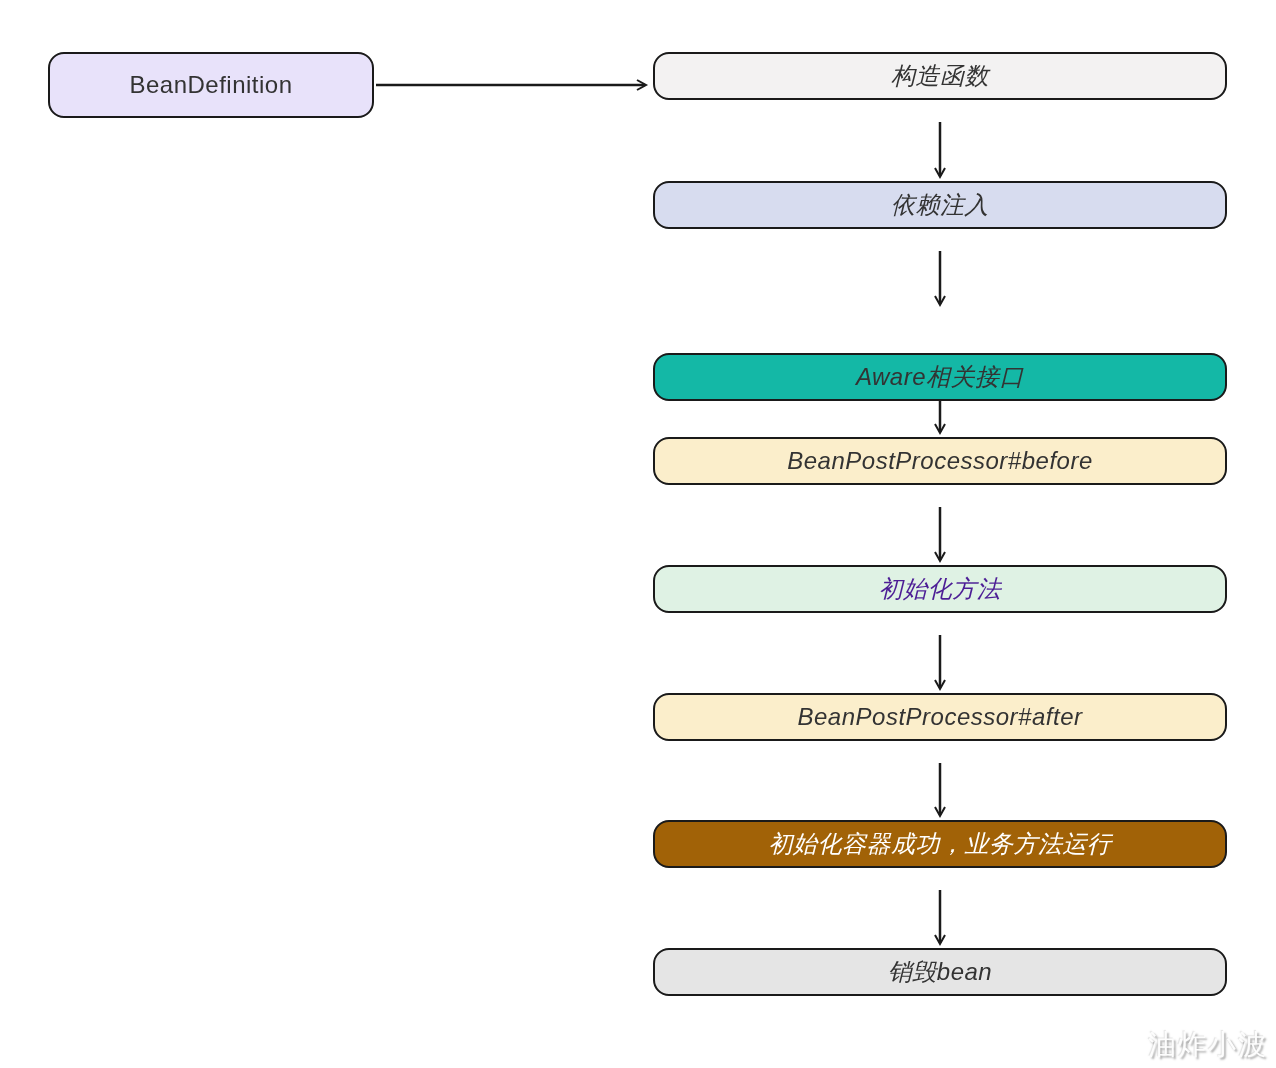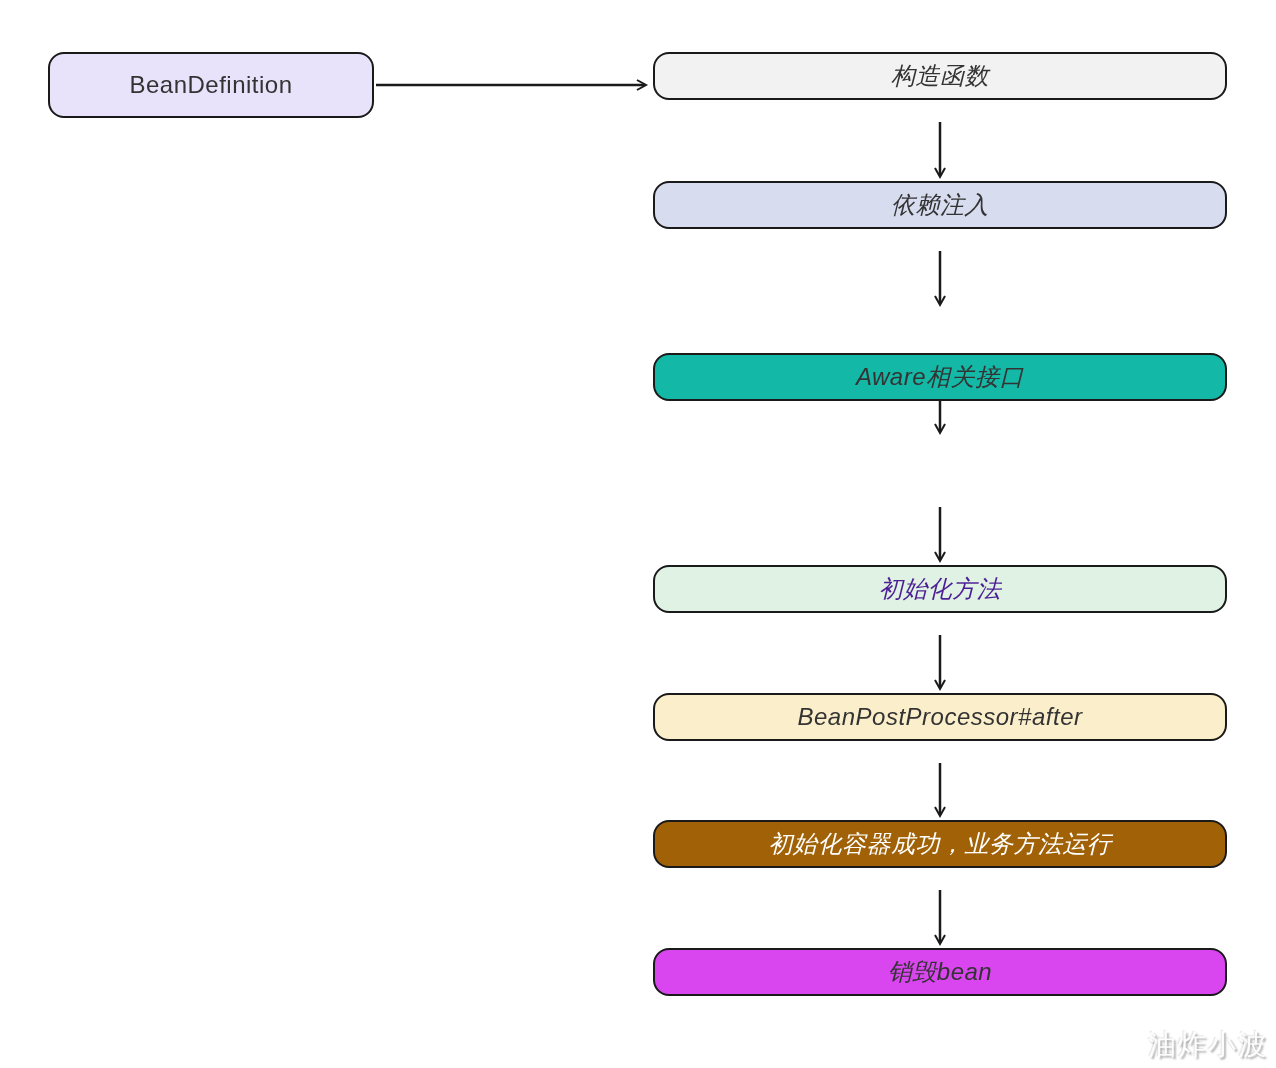--- a/index.html
+++ b/index.html
@@ -86,32 +86,35 @@
   </div>
 
   <div class="node flow-node" style="top: 181px; background-color: rgb(215, 220, 239); color: rgb(51, 51, 51);">
     <span>依赖注入</span>
   </div>
 
   <div class="node flow-node" style="top: 309px; background-color: #14b8a6; color: rgb(51, 51, 51); margin-top: 44px;">
     <span>Aware相关接口</span>
   </div>
 
+  <div class="node flow-node" style="top: 437px; background-color: rgb(251, 238, 203); color: rgb(51, 51, 51);">
+    <span>BeanPostProcessor#before</span>
+  </div>
 
   <div class="node flow-node" style="top: 565px; background-color: rgb(223, 242, 228); color: #4c1d95;">
     <span>初始化方法</span>
   </div>
 
   <div class="node flow-node" style="top: 693px; background-color: rgb(251, 238, 203); color: rgb(51, 51, 51);">
     <span>BeanPostProcessor#after</span>
   </div>
 
   <div class="node flow-node" style="top: 820px; background-color: #a16207; color: rgb(255, 255, 255);">
     <span>初始化容器成功，业务方法运行</span>
   </div>
 
-  <div class="node flow-node" style="top: 948px; background-color: #d946ef; color: rgb(51, 51, 51);">
+  <div class="node flow-node" style="top: 948px; background-color: #e5e5e5; color: rgb(51, 51, 51);">
     <span>销毁bean</span>
   </div>
 
   <div class="watermark">油炸小波</div>
 
 </div>
 
 </body></html>

